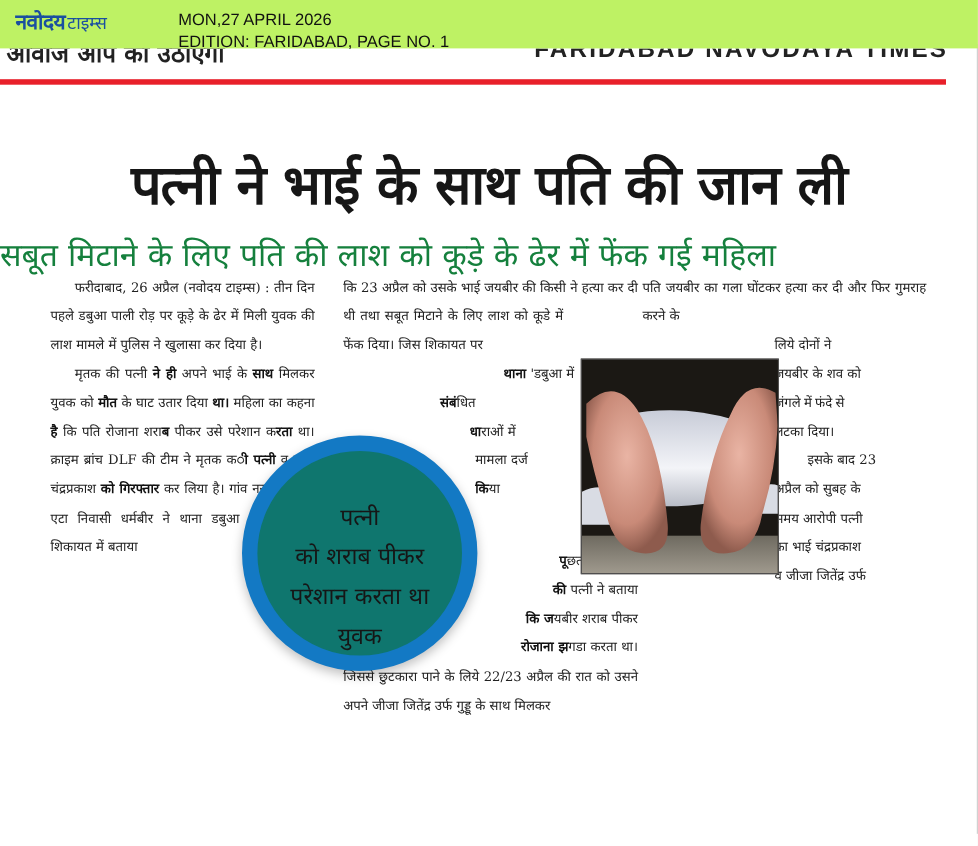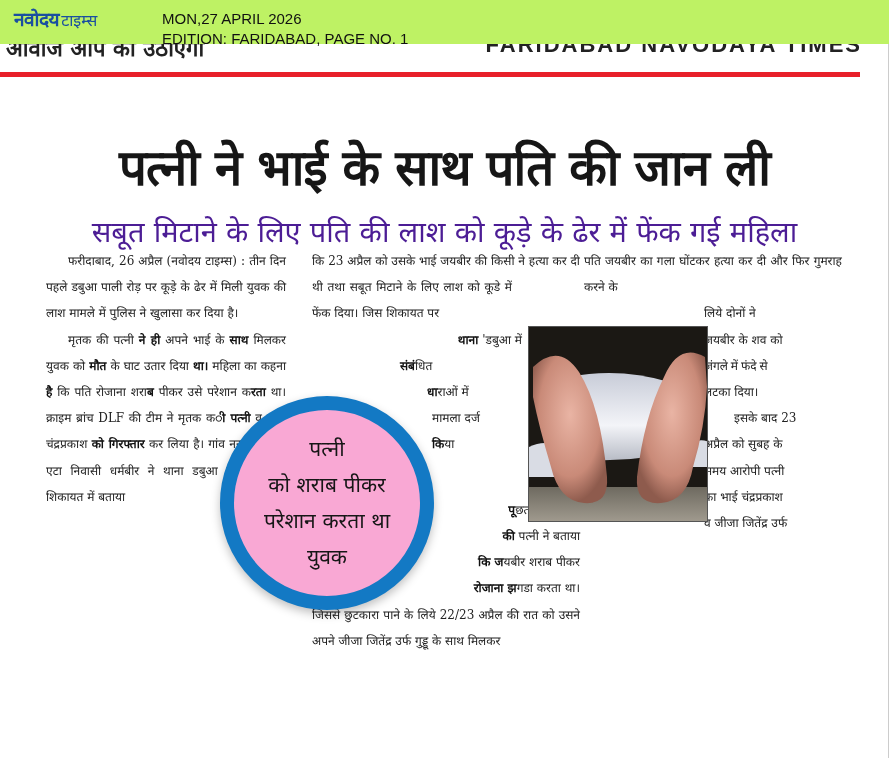--- a/index.html
+++ b/index.html
@@ -35,40 +35,40 @@
   }
   .right-edge {
     position: absolute; left: 888px; top: 40px; width: 1px; height: 729px; background: #cccccc;
   }
   .headline {
     position: absolute; left: 0; top: 104px; width: 889px; text-align: center;
     font-size: 50px; font-weight: bold; letter-spacing: -1px; line-height: 60px; color: #161616;
     transform: scaleX(0.98);
   }
   .subhead {
-    position: absolute; left: 0; top: 188px; width: 889px; text-align: center;
-    font-size: 29px; line-height: 40px; color: #4c1d95; font-weight: normal;
+    position: absolute; left: 0; top: 188px; width: 889px; 
+    font-size: 29px; line-height: 40px; color: #15803d; font-weight: normal;
   }
   .col {
     position: absolute; font-family: "DejaVu Serif", serif; font-size: 12px;
     line-height: 26.2px; color: #222; text-align: justify;
   }
   .col p { margin: 0; }
   .col b { font-weight: bold; color: #111; }
   .ind { text-indent: 22px; }
   .col1 { left: 46px; top: 248px; width: 240px; }
   .col2 { left: 312px; top: 248px; width: 268px; }
   .col3 { left: 584px; top: 248px; width: 258px; }
   .r { text-align: right; }
   .callout {
     position: absolute; left: 220px; top: 396px; width: 214px; height: 214px;
-    border-radius: 50%; background: #f9a8d4;
+    border-radius: 50%; background: #0f766e;
     border: 14px solid #1379c4; box-sizing: border-box;
     box-shadow: 0 4px 10px rgba(0,0,0,0.25);
-    display: flex; flex-direction: column; align-items: center; justify-content: center;
+    display: flex; flex-direction: column; align-items: center; justify-content: flex-end;
     z-index: 3;
   }
   .callout span {
     font-size: 21px; line-height: 36px; color: #161616; display: block; text-align: center;
     white-space: nowrap;
   }
   .photo {
     position: absolute; left: 528px; top: 326px; width: 180px; height: 196px;
     border: 1px solid #555; box-sizing: border-box; overflow: hidden; background: #1e1a16;
     z-index: 2;

